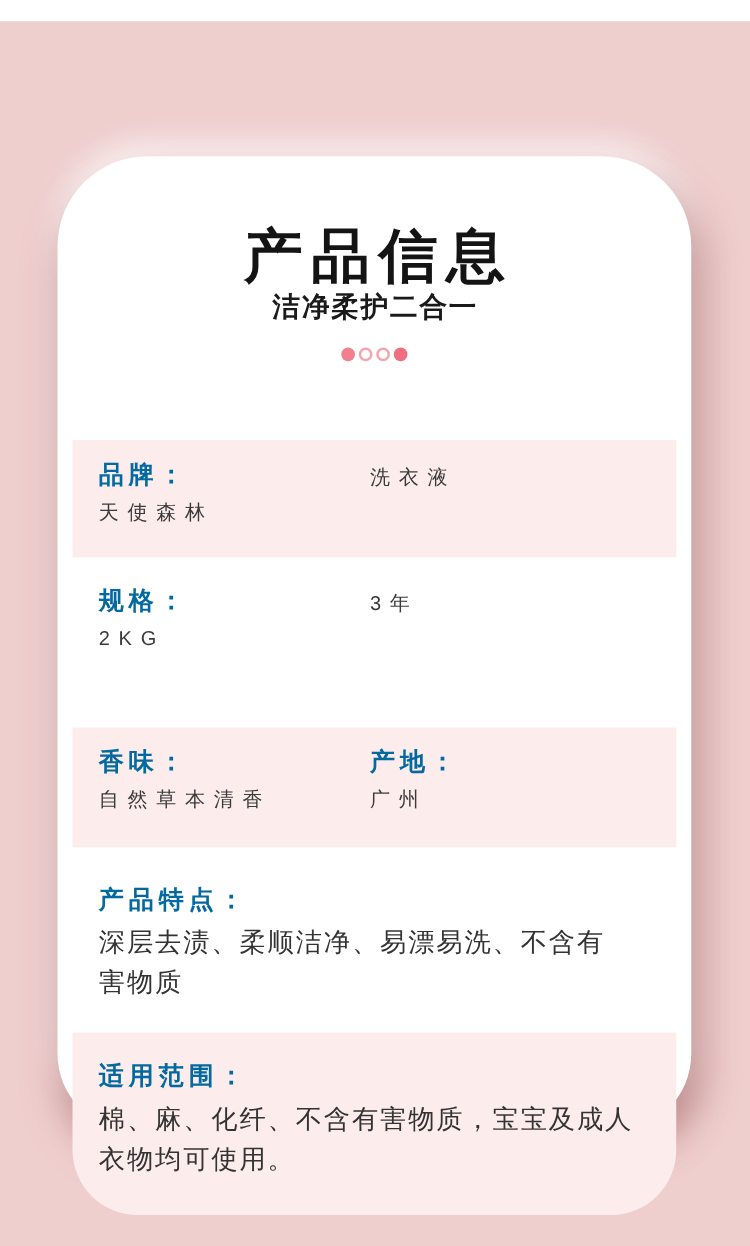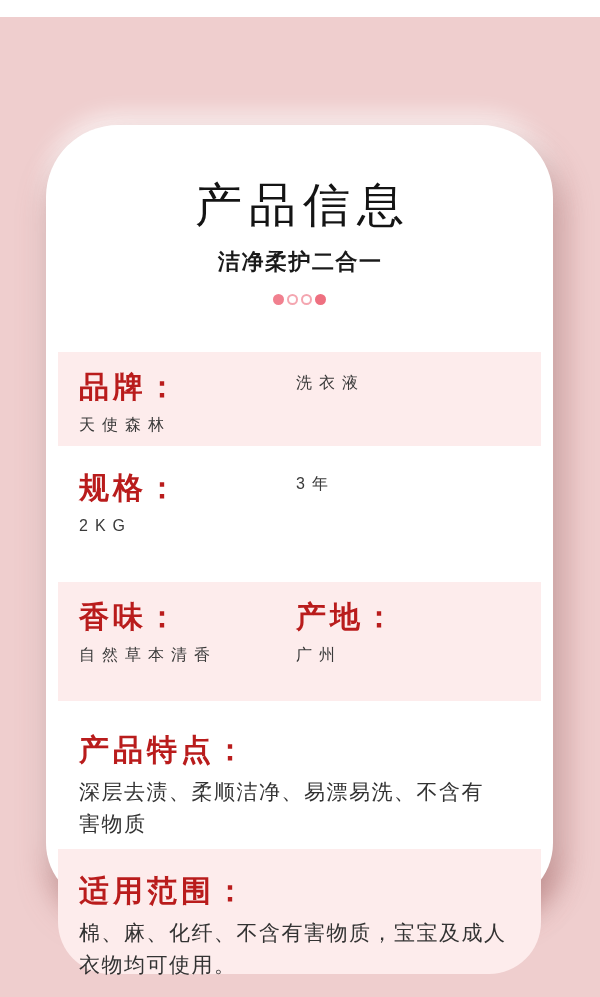--- a/index.html
+++ b/index.html
@@ -28,27 +28,26 @@
       0 -10px 22px rgba(255, 255, 255, 0.75);
   }
   .card-header {
     height: 227px;
     text-align: center;
     padding-top: 54px;
   }
   .page-title {
     font-size: 47px;
     line-height: 1.1;
-    font-weight: 400;
+    font-weight: 700;
     color: #141414;
     letter-spacing: 7px;
     padding-left: 7px; 
   }
   .page-subtitle {
-    margin-top: 16px;
     font-size: 22px;
     font-weight: 700;
     color: #1a1a1a;
     letter-spacing: 1.5px;
     padding-left: 1.5px;
   }
   .dots {
     margin-top: 17px;
     display: flex;
     justify-content: center;
@@ -72,28 +71,28 @@
     padding-right: 21px;
   }
   .row.pink { background: #fdecec; }
   .row.white { background: #ffffff; }
   .row.pair {
     display: grid;
     grid-template-columns: 217px 1fr;
   }
   .row-1 { height: 94px;  padding-top: 14px; }
   .row-2 { height: 136px; padding-top: 21px; }
-  .row-3 { height: 119px;  padding-top: 14px; }
+  .row-3 { height: 96px;  padding-top: 14px; }
   .row-4 { height: 148px; padding-top: 28px; }
-  .row-5 { height: 125px; padding-top: 21px; border-radius: 0 0 52px 52px; }
+  .row-5 { height: 146px; padding-top: 21px; border-radius: 0 0 52px 52px; }
 
   .field-label {
-    font-size: 30px;
+    font-size: 20px;
     font-weight: 700;
-    color: #b91c1c;
+    color: #0369a1;
     letter-spacing: 4px;
     line-height: 1.4;
   }
   .field-value {
     margin-top: 6px;
     font-size: 16px;
     font-weight: 400;
     color: #3a3a3a;
     letter-spacing: 7px;
     line-height: 1.4;

